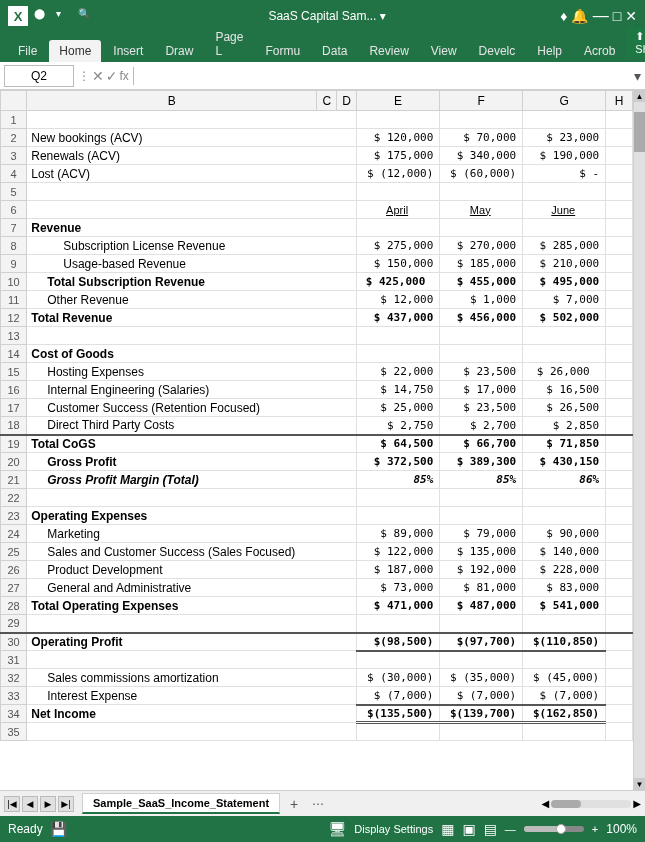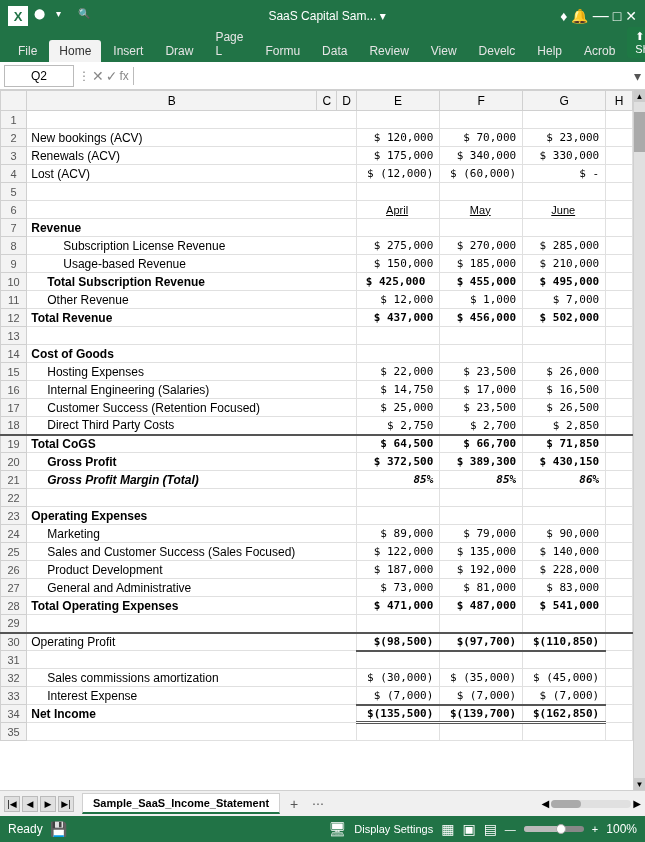--- a/index.html
+++ b/index.html
@@ -238,21 +238,21 @@
               <td class="val" style="text-align: right; font-family: Consolas, monospace; font-size: 11px; padding-right: 6px;">$  120,000</td>
               <td class="val" style="text-align: right; font-family: Consolas, monospace; font-size: 11px; padding-right: 6px;">$   70,000</td>
               <td class="val" style="text-align: right; font-family: Consolas, monospace; font-size: 11px; padding-right: 6px;">$   23,000</td>
               <td></td>
             </tr>
             <tr>
               <td class="row-num">3</td>
               <td colspan="3" style="padding-left: 4px;">Renewals (ACV)</td>
               <td class="val" style="text-align: right; font-family: Consolas, monospace; font-size: 11px; padding-right: 6px;">$  175,000</td>
               <td class="val" style="text-align: right; font-family: Consolas, monospace; font-size: 11px; padding-right: 6px;">$  340,000</td>
-              <td class="val" style="text-align: right; font-family: Consolas, monospace; font-size: 11px; padding-right: 6px;">$  330,000</td>
+              <td class="val" style="text-align: right; font-family: Consolas, monospace; font-size: 11px; padding-right: 6px;">$  190,000</td>
               <td></td>
             </tr>
             <tr>
               <td class="row-num">4</td>
               <td colspan="3" style="padding-left: 4px;">Lost (ACV)</td>
               <td class="val" style="text-align: right; font-family: Consolas, monospace; font-size: 11px; padding-right: 6px;">$  (12,000)</td>
               <td class="val" style="text-align: right; font-family: Consolas, monospace; font-size: 11px; padding-right: 6px;">$  (60,000)</td>
               <td class="val" style="text-align: right; font-family: Consolas, monospace; font-size: 11px; padding-right: 6px;">$         -</td>
               <td></td>
             </tr>
@@ -334,21 +334,21 @@
               <td class="val" style="text-align: right; font-family: Consolas, monospace; font-size: 11px; padding-right: 6px;"></td>
               <td class="val" style="text-align: right; font-family: Consolas, monospace; font-size: 11px; padding-right: 6px;"></td>
               <td class="val" style="text-align: right; font-family: Consolas, monospace; font-size: 11px; padding-right: 6px;"></td>
               <td></td>
             </tr>
             <tr>
               <td class="row-num">15</td>
               <td colspan="3" style="padding-left: 20px;">Hosting Expenses</td>
               <td class="val" style="text-align: right; font-family: Consolas, monospace; font-size: 11px; padding-right: 6px;">$   22,000</td>
               <td class="val" style="text-align: right; font-family: Consolas, monospace; font-size: 11px; padding-right: 6px;">$   23,500</td>
-              <td class="val" style="text-align: right; font-family: Consolas, monospace; font-size: 11px; padding-right: 6px;">$   26,000</td>
+              <td class="val" style="text-align: center; font-family: Consolas, monospace; font-size: 11px; padding-right: 6px;">$   26,000</td>
               <td></td>
             </tr>
             <tr>
               <td class="row-num">16</td>
               <td colspan="3" style="padding-left: 20px;">Internal Engineering (Salaries)</td>
               <td class="val" style="text-align: right; font-family: Consolas, monospace; font-size: 11px; padding-right: 6px;">$   14,750</td>
               <td class="val" style="text-align: right; font-family: Consolas, monospace; font-size: 11px; padding-right: 6px;">$   17,000</td>
               <td class="val" style="text-align: right; font-family: Consolas, monospace; font-size: 11px; padding-right: 6px;">$   16,500</td>
               <td></td>
             </tr>
@@ -451,21 +451,21 @@
             <tr>
               <td class="row-num">29</td>
               <td colspan="3" style="padding-left: 4px;"></td>
               <td class="val" style="text-align: right; font-family: Consolas, monospace; font-size: 11px; padding-right: 6px;"></td>
               <td class="val" style="text-align: right; font-family: Consolas, monospace; font-size: 11px; padding-right: 6px;"></td>
               <td class="val" style="text-align: right; font-family: Consolas, monospace; font-size: 11px; padding-right: 6px;"></td>
               <td></td>
             </tr>
             <tr style="border-top: 2px solid rgb(85, 85, 85);">
               <td class="row-num">30</td>
-              <td colspan="3" style="font-weight: normal; padding-left: 4px;">Operating Profit</td>
+              <td colspan="3" style="font-weight: bold; padding-left: 4px;">Operating Profit</td>
               <td class="val" style="text-align: right; font-family: Consolas, monospace; font-size: 11px; padding-right: 6px; font-weight: bold; border-top: 2px solid rgb(85, 85, 85); border-bottom: 2px solid rgb(85, 85, 85);">$(98,500)</td>
               <td class="val" style="text-align: right; font-family: Consolas, monospace; font-size: 11px; padding-right: 6px; font-weight: bold; border-top: 2px solid rgb(85, 85, 85); border-bottom: 2px solid rgb(85, 85, 85);">$(97,700)</td>
               <td class="val" style="text-align: right; font-family: Consolas, monospace; font-size: 11px; padding-right: 6px; font-weight: bold; border-top: 2px solid rgb(85, 85, 85); border-bottom: 2px solid rgb(85, 85, 85);">$(110,850)</td>
               <td></td>
             </tr>
             <tr>
               <td class="row-num">31</td>
               <td colspan="3" style="padding-left: 4px;"></td>
               <td class="val" style="text-align: right; font-family: Consolas, monospace; font-size: 11px; padding-right: 6px;"></td>
               <td class="val" style="text-align: right; font-family: Consolas, monospace; font-size: 11px; padding-right: 6px;"></td>

